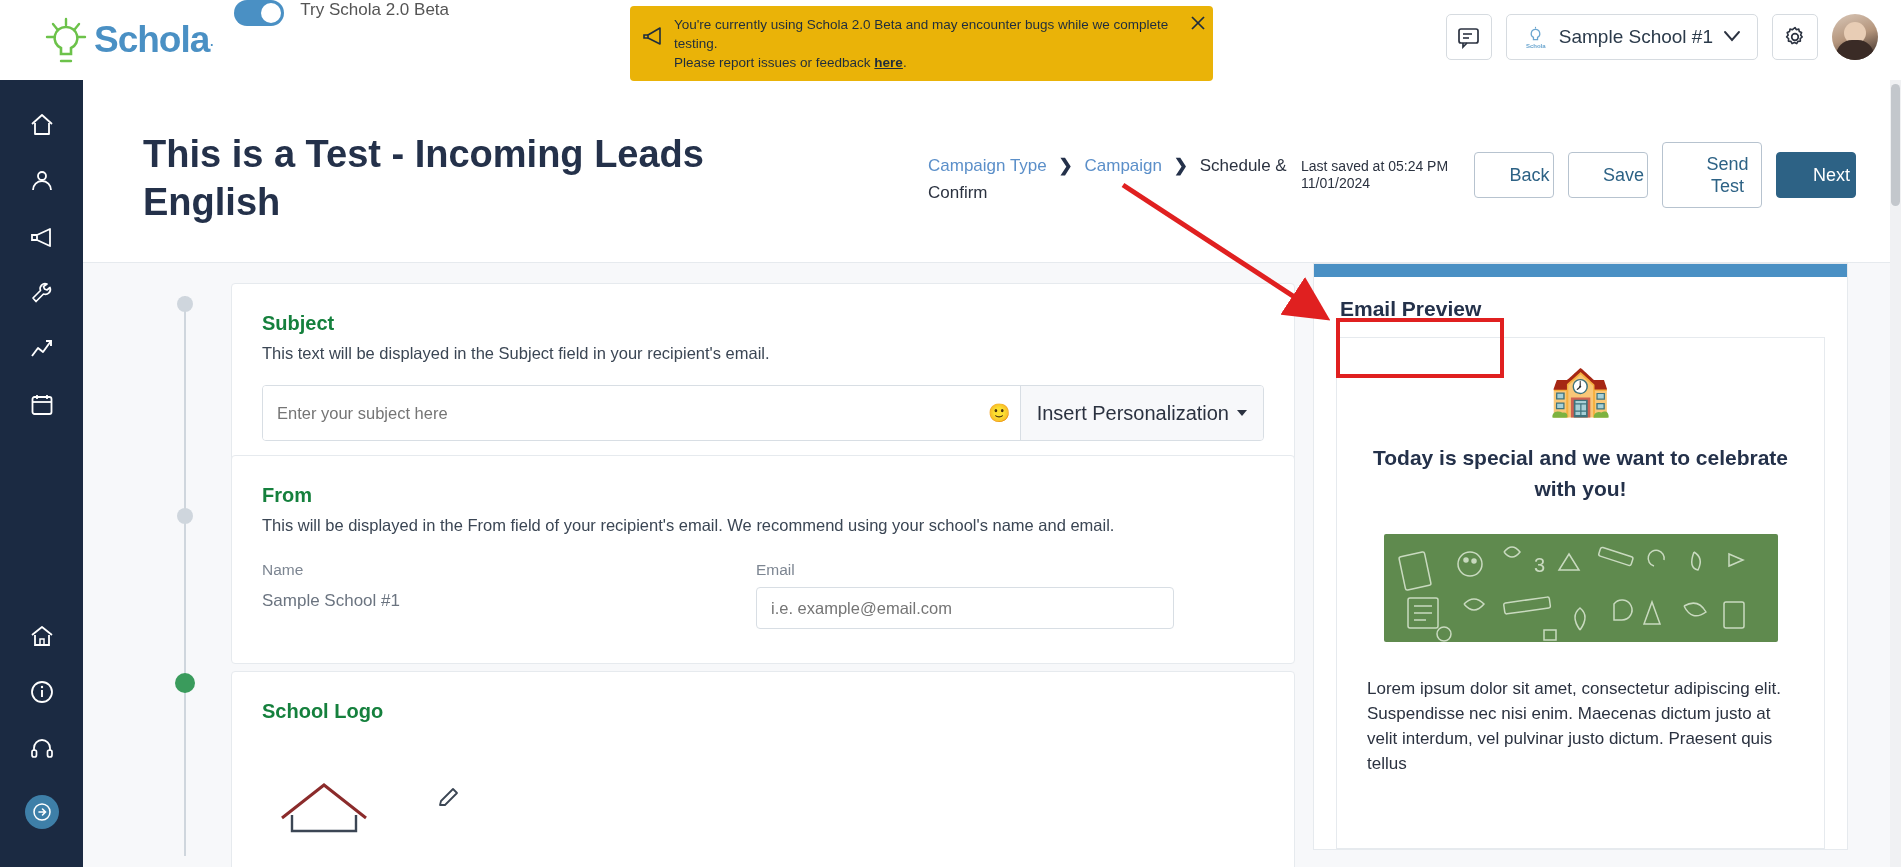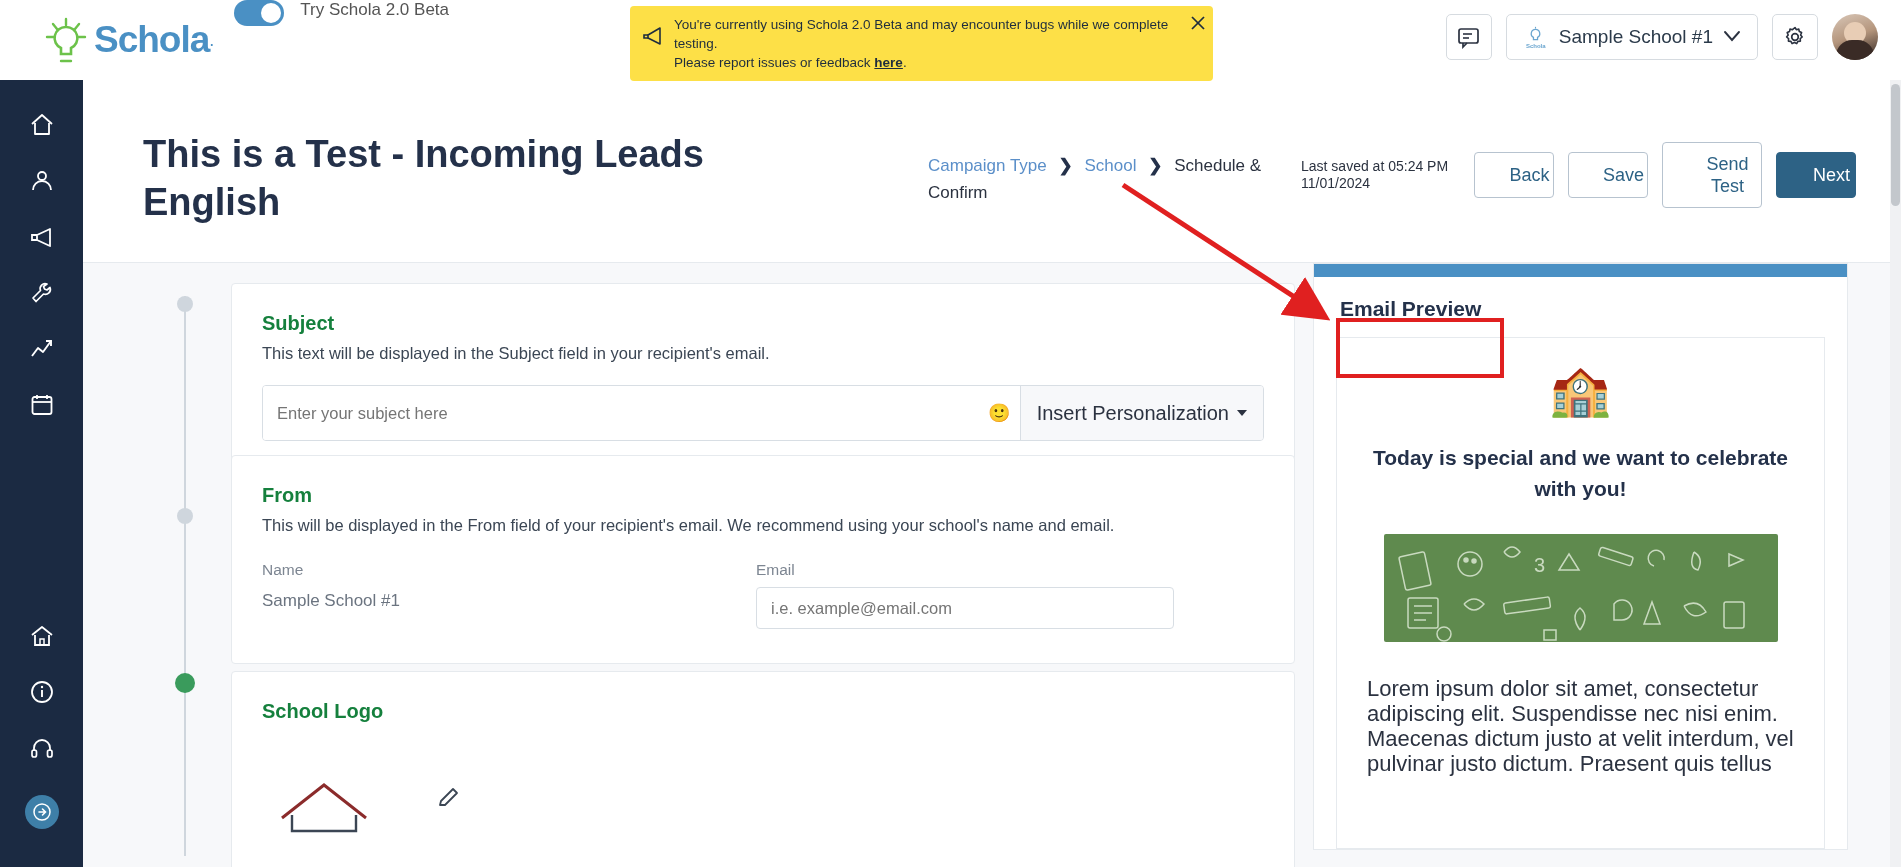--- a/index.html
+++ b/index.html
@@ -28,21 +28,21 @@
     margin-left: 20px; position: relative; cursor: pointer; flex: none;
   }
   .toggle::after {
     content: ""; position: absolute; top: 3px; right: 3px;
     width: 20px; height: 20px; border-radius: 50%; background: #fff;
   }
   .try-beta { font-size: 17px; color: #545454; margin-left: 16px; white-space: nowrap; }
 
   .beta-banner {
     position: absolute; left: 608px; top: 6px; width: 583px; min-height: 62px;
-    background: #fde047; border-radius: 4px;
+    background: #eab308; border-radius: 4px;
     display: flex; padding: 9px 10px 9px 12px; gap: 10px;
   }
   .megaphone { width: 22px; height: 22px; flex: none; margin-top: 10px; }
   .banner-lines { font-size: 13.5px; line-height: 19px; color: #1f2d3d; }
   .banner-lines a { color: #1f2d3d; font-weight: bold; }
   .banner-close {
     position: absolute; right: 7px; top: 9px; width: 16px; height: 16px;
     cursor: pointer;
   }
 
@@ -200,21 +200,21 @@
   .school-emoji { text-align: center; font-size: 50px; line-height: 60px; }
   .preview-headline {
     text-align: center; font-size: 21px; font-weight: bold; color: #24314a;
     line-height: 31px; margin-top: 22px;
   }
   .hero-img {
     margin: 30px auto 0 auto; width: 394px; height: 108px; background: #5f8a4e;
     border-radius: 2px; position: relative; overflow: hidden;
   }
   .preview-text {
-    margin-top: 34px; font-size: 22px; line-height: 25px; color: #2b3240;
+    margin-top: 34px; font-size: 17px; line-height: 25px; color: #2b3240;
   }
 
   
   .annot-box {
     position: absolute; left: 1336px; top: 318px; width: 168px; height: 60px;
     border: 4px solid #e02020; z-index: 60; pointer-events: none;
   }
   .annot-arrow { position: absolute; left: 1100px; top: 175px; z-index: 59;
                  pointer-events: none; }
 
@@ -374,21 +374,21 @@
     </svg>
   </div>
 </div>
 
 <div class="page-header">
   <div class="page-title">This is a Test - Incoming Leads English</div>
 
   <div class="breadcrumb">
     <span class="crumb-link">Campaign Type</span>
     <span class="crumb-sep">❯</span>
-    <span class="crumb-link">School</span>
+    <span class="crumb-link">Campaign</span>
     <span class="crumb-sep">❯</span>
     <span class="crumb-current">Schedule &amp; Confirm</span>
   </div>
 
   <div class="saved-info">
     <div>Last saved at 05:24 PM</div>
     <div>11/01/2024</div>
   </div>
 
   <div class="btn-row">

